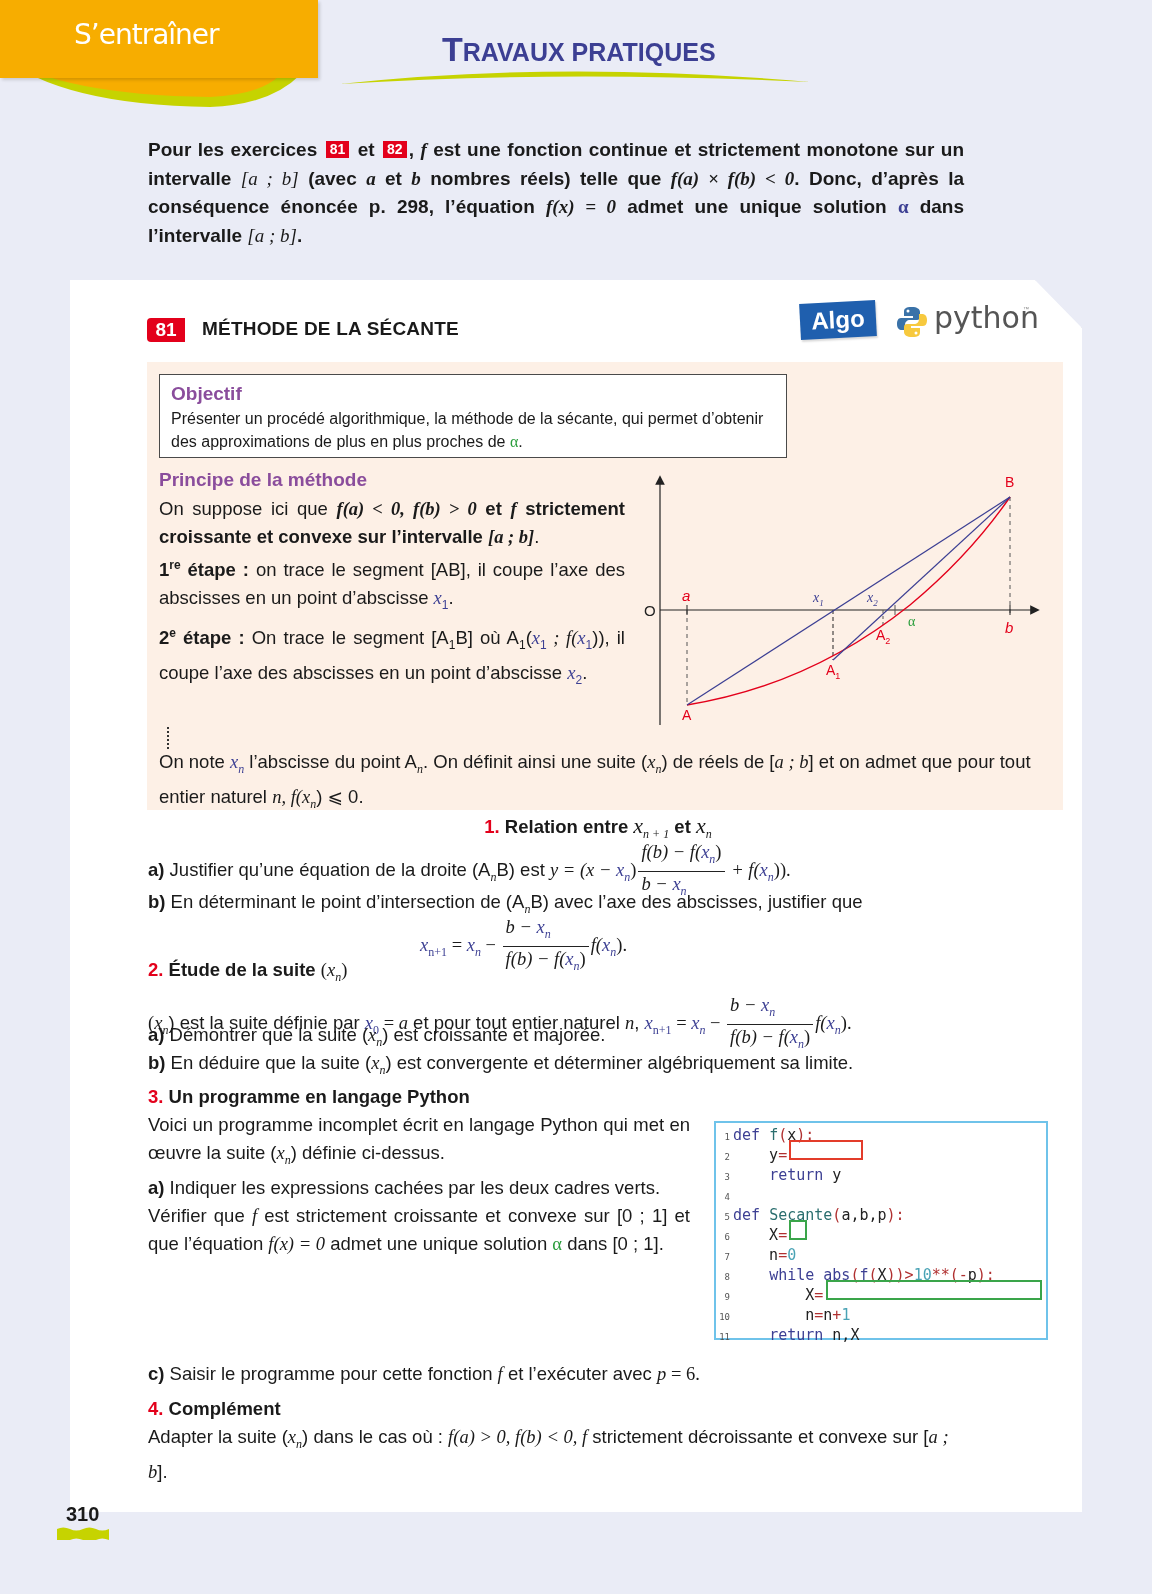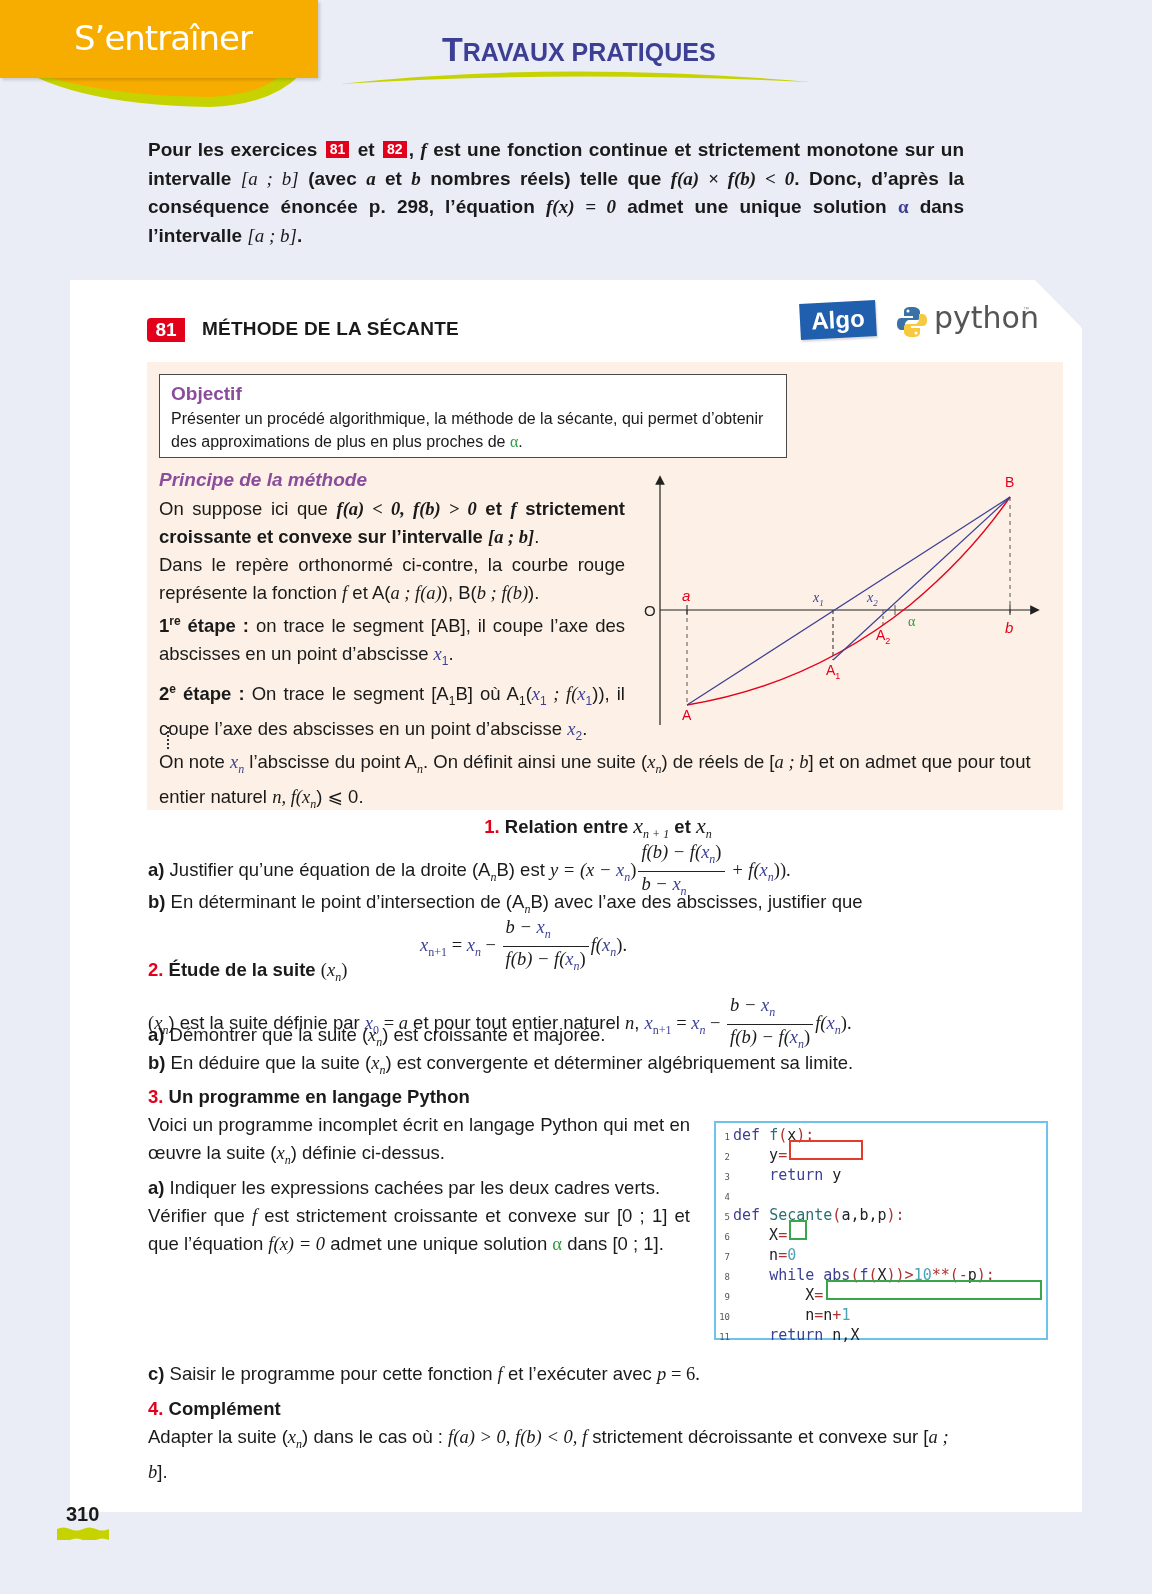--- a/index.html
+++ b/index.html
@@ -11,21 +11,21 @@
   }
   .abs { position: absolute; }
   
   .tab-orange {
     left: 0; top: 0; width: 318px; height: 78px;
     background: #f7ad00;
     box-shadow: 2px 2px 3px rgba(0,0,0,0.15);
   }
   .tab-swoosh { left: 0; top: 55px; width: 330px; height: 55px; }
   .tab-title {
-    left: 74px; top: 18px; font-size: 34px; color: #fff;
+    left: 74px; top: 18px; font-size: 28px; color: #fff;
     font-family: "DejaVu Sans", sans-serif; font-weight: normal; letter-spacing: -1px;
   }
   .tp-title {
     left: 442px; top: 30px; color: #3c3f93; font-weight: bold;
     font-family: "Liberation Sans", sans-serif;
   }
   .tp-title .big { font-size: 34px; }
   .tp-title .small { font-size: 25px; }
   .tp-swoosh { left: 340px; top: 62px; width: 470px; height: 30px; }
 
@@ -68,21 +68,21 @@
 
   
   .pink { left: 147px; top: 362px; width: 916px; height: 448px; background: #fdf0e6; }
   .obj-box {
     left: 159px; top: 374px; width: 628px; height: 84px; background: #fff;
     border: 1px solid #4a4a4a; box-sizing: border-box;
   }
   .purple-h { color: #8a4d9c; font-weight: bold; font-size: 19px; }
   .obj-title { left: 171px; top: 383px; }
   .obj-text { left: 171px; top: 407px; font-size: 16px; line-height: 23px; width: 610px; }
-  .principe-title { left: 159px; top: 469px; font-style: italic; }
+  .principe-title { left: 159px; top: 469px; }
   .principe {
     left: 159px; top: 495px; width: 466px; font-size: 18.5px; line-height: 28px; text-align: justify;
   }
   .principe p { margin: 0; }
   .dots { left: 167px; top: 727px; width: 2px; height: 22px; border-left: 2px dotted #333; }
   .note {
     left: 159px; top: 748px; width: 900px; font-size: 18.5px; line-height: 28px;
   }
 
   
@@ -156,21 +156,20 @@
 <div class="abs py-tm">™</div>
 
 <div class="abs pink"></div>
 <div class="abs obj-box"></div>
 <div class="abs obj-title purple-h">Objectif</div>
 <div class="abs obj-text"><span>Présenter un procédé algorithmique, la méthode de la sécante, qui permet d’obtenir des approximations de plus en plus proches de </span><span class="mr green">α</span><span>.</span></div>
 
 <div class="abs principe-title purple-h">Principe de la méthode</div>
 <div class="abs principe">
   <p><span>On suppose ici que </span><b><span class="mb">f(a) &lt; 0, f(b) &gt; 0</span><span> et </span><span class="mb">f</span><span> strictement croissante et convexe sur l’intervalle </span><span class="mb">[a ; b]</span></b><span>.</span></p>
-  <p><span>Dans le repère orthonormé ci-contre, la courbe rouge représente la fonction </span><span class="m">f</span><span> et A(</span><span class="m">a ; f(a)</span><span>), B(</span><span class="m">b ; f(b)</span><span>).</span></p>
   <p><b><span>1</span><sup>re</sup><span> étape :</span></b><span> on trace le segment [AB], il coupe l’axe des abscisses en un point d’abscisse </span><span class="m blue">x</span><sub class="blue">1</sub><span>.</span></p>
   <p><b><span>2</span><sup>e</sup><span> étape :</span></b><span> On trace le segment [A</span><sub>1</sub><span>B] où A</span><sub>1</sub><span>(</span><span class="m blue">x</span><sub class="blue">1</sub><span class="m"> ; f(</span><span class="m blue">x</span><sub class="blue">1</sub><span>)), il coupe l’axe des abscisses en un point d’abscisse </span><span class="m blue">x</span><sub class="blue">2</sub><span>.</span></p>
 </div>
 <div class="abs dots"></div>
 <div class="abs note"><span>On note </span><span class="m blue">x</span><sub class="m blue">n</sub><span> l’abscisse du point A</span><sub class="m">n</sub><span>. On définit ainsi une suite (</span><span class="m">x</span><sub class="m">n</sub><span>) de réels de [</span><span class="m">a ; b</span><span>] et on admet que pour tout entier naturel </span><span class="m">n</span><span class="m">, f(</span><span class="m">x</span><sub class="m">n</sub><span>) ⩽ 0.</span></div>
 
 <svg class="abs diagram" viewBox="0 0 400 270" font-family="Liberation Sans, sans-serif">
   <defs>
     <marker id="arr" markerWidth="8" markerHeight="8" refX="4" refY="4" orient="auto">
         <path d="M0,0 L8,4 L0,8 Z" fill="#222"></path>

